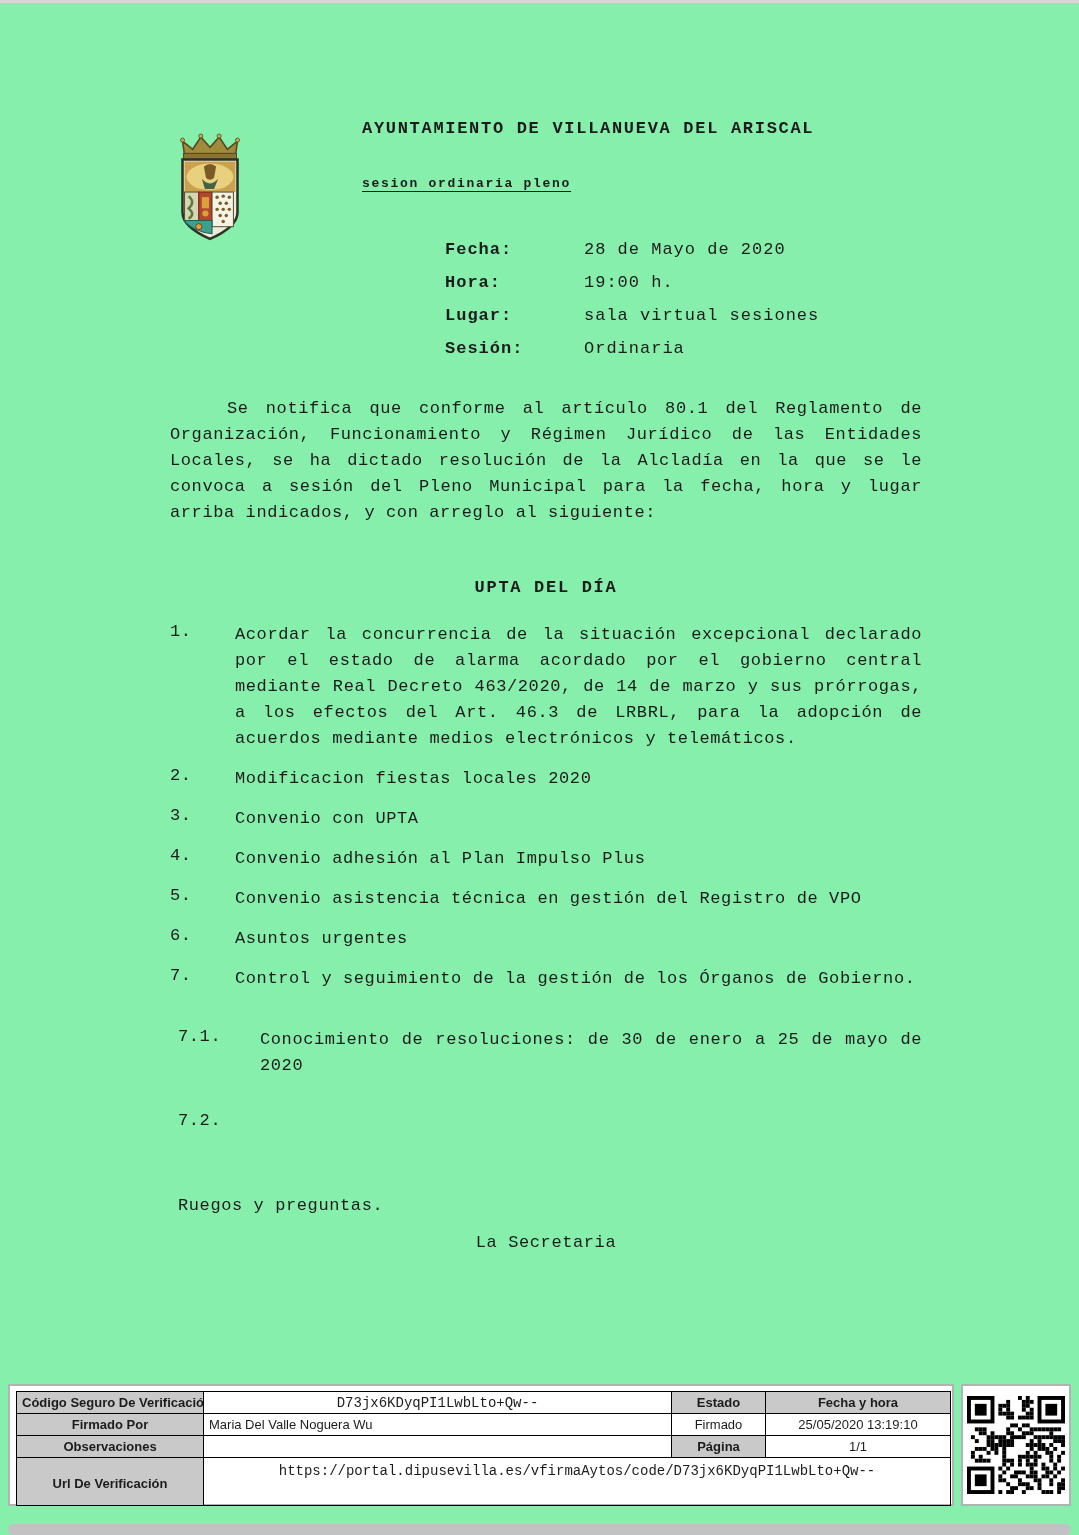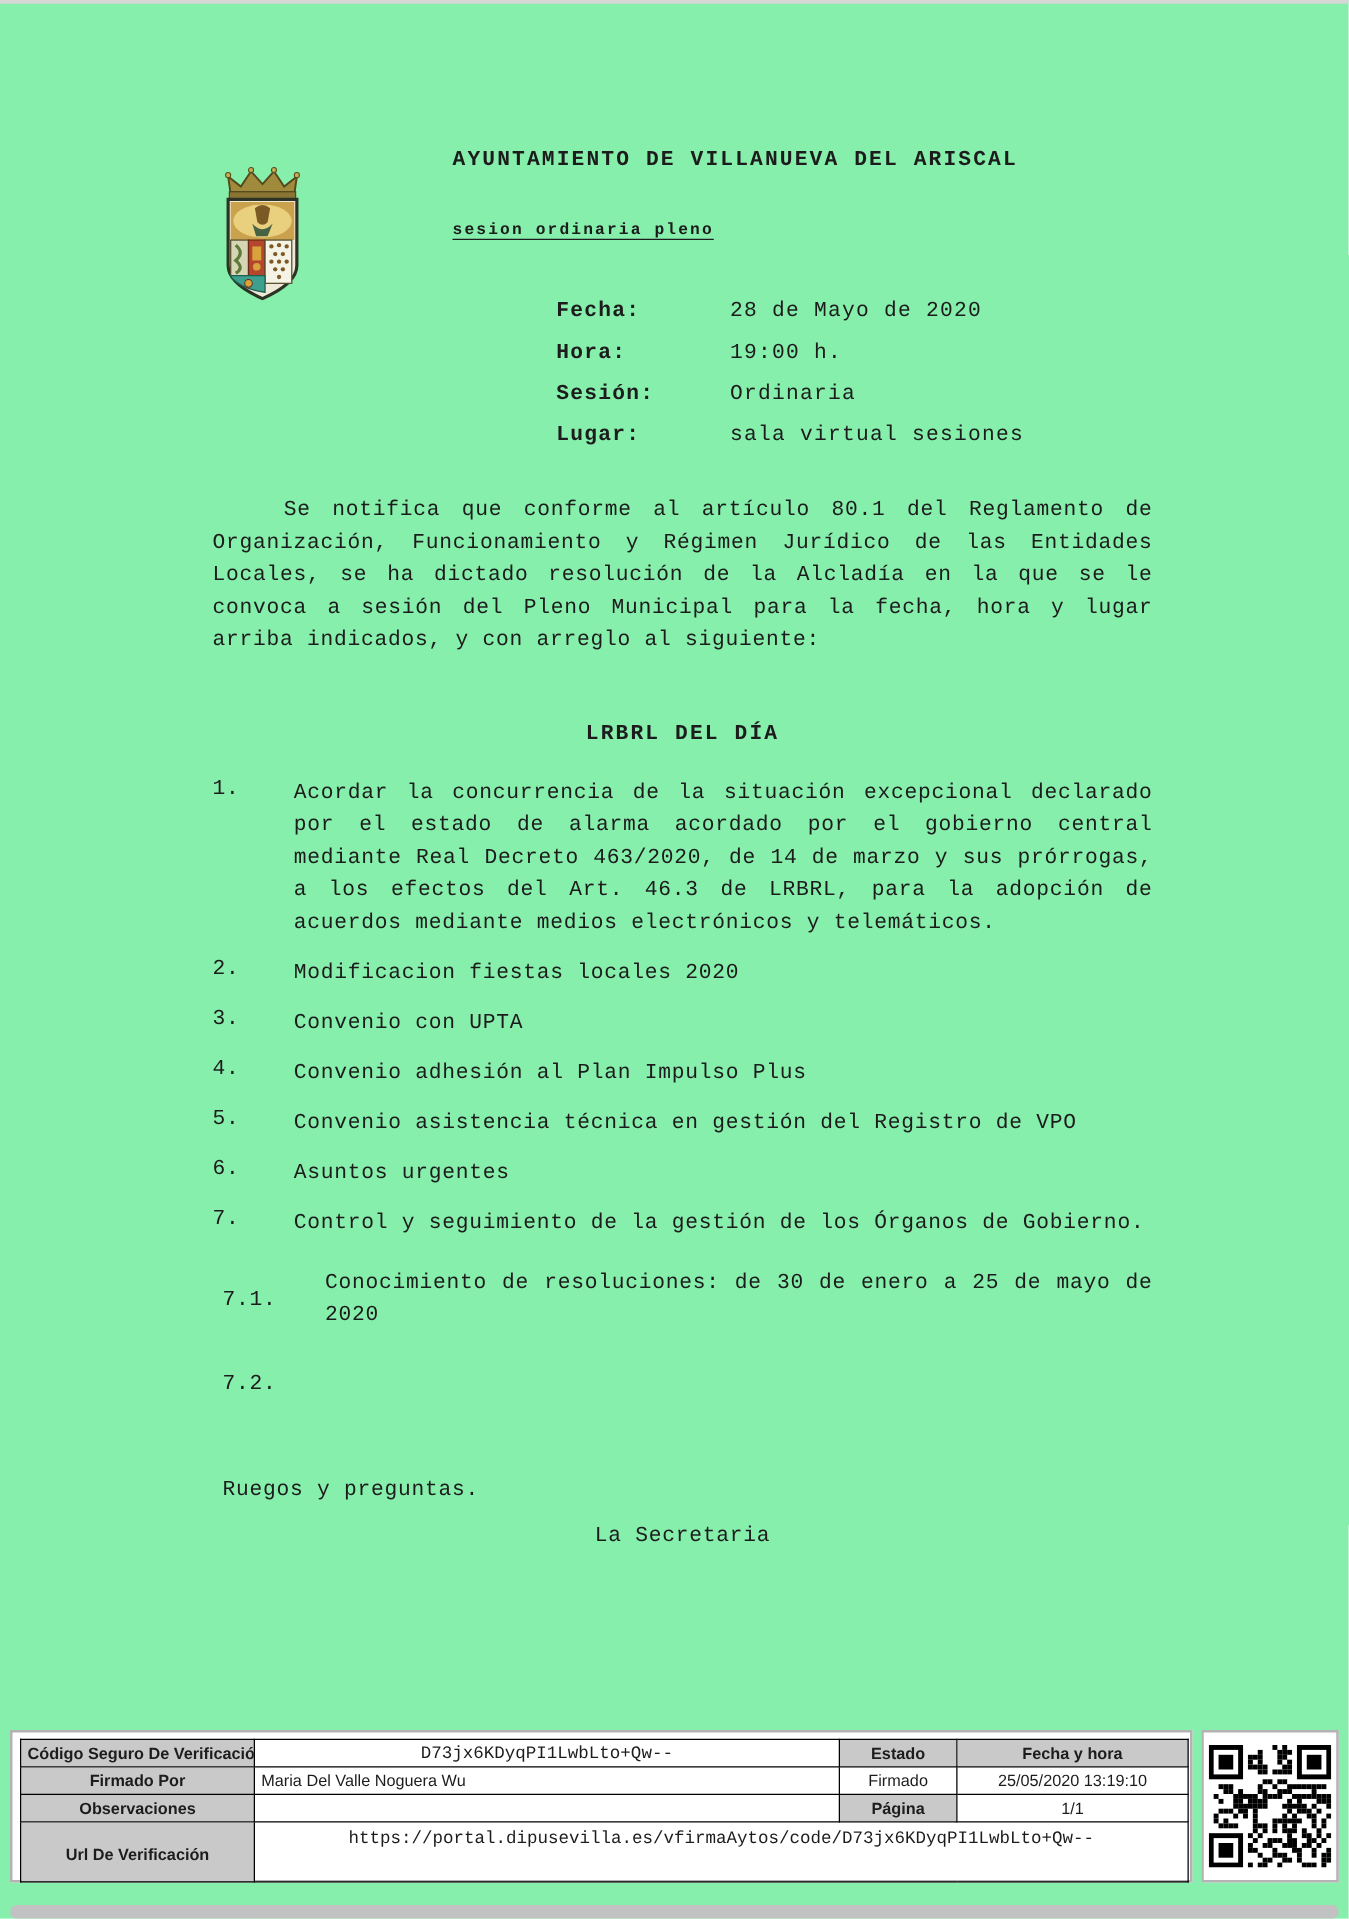--- a/index.html
+++ b/index.html
@@ -38,21 +38,21 @@
   .orden-heading{
     position:absolute;left:170px;top:578px;width:752px;
     text-align:center;font-size:17px;font-weight:bold;letter-spacing:1.7px;margin:0;
   }
   .agenda{position:absolute;left:170px;top:622px;width:752px;font-size:17px;}
   .agenda-item{display:flex;margin-bottom:14px;}
   .agenda-num{width:65px;flex:0 0 65px;letter-spacing:0.6px;}
   .agenda-text{flex:1;text-align:justify;line-height:26px;letter-spacing:0.6px;margin:0;}
   .sub-item{display:flex;margin-bottom:14px;padding-left:8px;}
   .sub-item .agenda-num{width:82px;flex:0 0 82px;}
-  .gap-lg{margin-top:22px;align-items:center;}
+  .gap-lg{margin-top:35px;}
   .gap-xl{margin-top:32px;flex-direction:column;}
   .signature{text-align:center;letter-spacing:0.6px;}
 
   
   .footer-frame{
     position:absolute;left:8px;top:1384px;width:946px;height:122px;
     border:2px solid #b3b3b3;background:#fff;box-sizing:border-box;
     padding:5px 6px;
   }
   table.verif{
@@ -127,32 +127,32 @@
   <div class="meta">
     <div class="meta-row">
       <span class="meta-label">Fecha:</span>
       <span class="meta-value">28 de Mayo de 2020</span>
     </div>
     <div class="meta-row">
       <span class="meta-label">Hora:</span>
       <span class="meta-value">19:00 h.</span>
     </div>
     <div class="meta-row">
+      <span class="meta-label">Lugar:</span>
+      <span class="meta-value">sala virtual sesiones</span>
+    </div>
+    <div class="meta-row">
       <span class="meta-label">Sesión:</span>
       <span class="meta-value">Ordinaria</span>
     </div>
-    <div class="meta-row">
-      <span class="meta-label">Lugar:</span>
-      <span class="meta-value">sala virtual sesiones</span>
-    </div>
   </div>
 
   <p class="intro">Se notifica que conforme al artículo 80.1 del Reglamento de Organización, Funcionamiento y Régimen Jurídico de las Entidades Locales, se ha dictado resolución de la Alcladía en la que se le convoca a sesión del Pleno Municipal para la fecha, hora y lugar arriba indicados, y con arreglo al siguiente:</p>
 
-  <h2 class="orden-heading">LRBRL DEL DÍA</h2>
+  <h2 class="orden-heading">UPTA DEL DÍA</h2>
 
   <div class="agenda">
     <div class="agenda-item">
       <span class="agenda-num">1.</span>
       <p class="agenda-text">Acordar la concurrencia de la situación excepcional declarado por el estado de alarma acordado por el gobierno central mediante Real Decreto 463/2020, de 14 de marzo y sus prórrogas, a los efectos del Art. 46.3 de LRBRL, para la adopción de acuerdos mediante medios electrónicos y telemáticos.</p>
     </div>
     <div class="agenda-item">
       <span class="agenda-num">2.</span>
       <p class="agenda-text">Modificacion fiestas locales 2020</p>
     </div>

